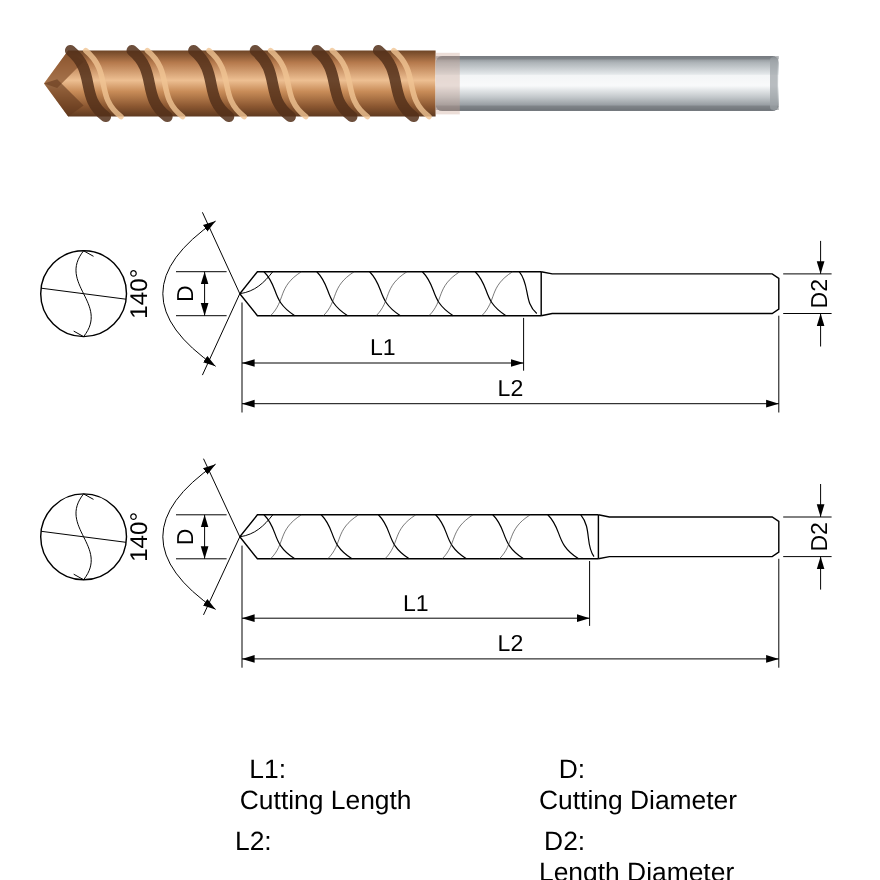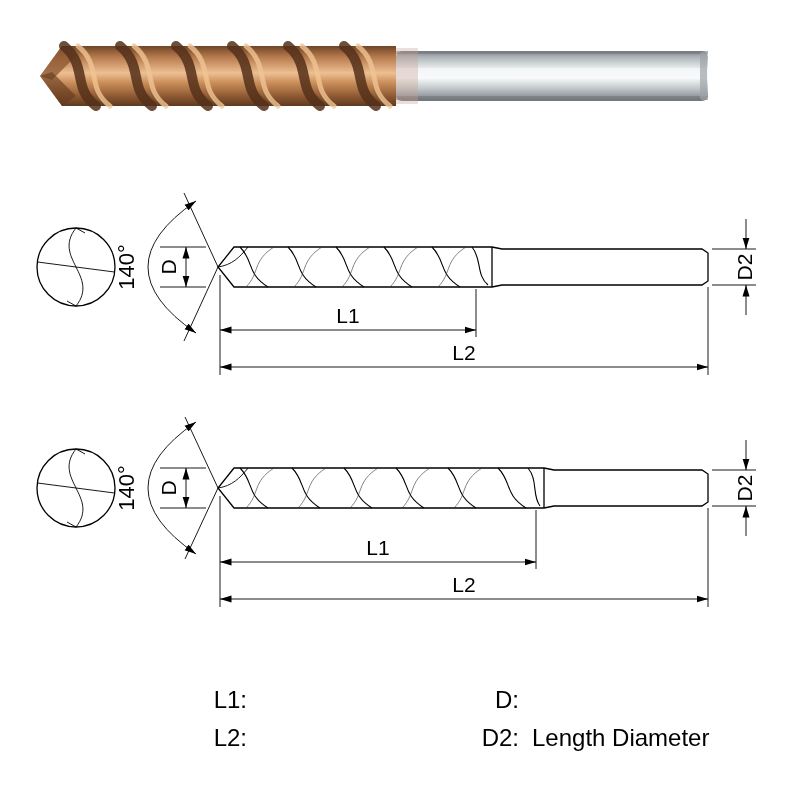--- a/index.html
+++ b/index.html
@@ -13,21 +13,21 @@
   .angle-text{ font-size:22px; }
   .outline { fill:none; stroke:#000; stroke-width:1.3; }
   .thin    { fill:none; stroke:#000; stroke-width:0.9; }
   .flute   { fill:none; stroke:#000; stroke-width:1.1; }
   .flute2  { fill:none; stroke:#333; stroke-width:0.6; }
   .legend {
     position:absolute; left:205px; top:686px;
     display:grid; grid-template-columns:272px auto; row-gap:10px;
     font-size:24px; color:#000;
   }
-  .legend-item  { display:flex; align-items:baseline; }
+  .legend-item  { display:flex; align-items:baseline;flex-direction:column; }
   .legend-key   { min-width:42px; text-align:right; }
   .legend-value { margin-left:13px; white-space:nowrap; }
 </style>
 </head>
 <body>
 
 <div class="page">
 
   <svg class="photo-svg" width="800" height="165" viewBox="0 0 800 165">
     <defs>
@@ -224,23 +224,25 @@
     <g>
       <path class="thin" d="M 708 93 V 192"></path>
       <path class="thin" d="M 220 184 L 708 184" marker-start="url(#ah2)" marker-end="url(#ah2)"></path>
       <text class="dim-text" x="464" y="177" text-anchor="middle">L2</text>
     </g>
   </svg>
 
   <div class="legend">
     <div class="legend-item">
       <span class="legend-key">L1:</span>
+      <span class="legend-value">Cutting Length</span>
     </div>
     <div class="legend-item">
       <span class="legend-key">D:</span>
+      <span class="legend-value">Cutting Diameter</span>
     </div>
     <div class="legend-item">
       <span class="legend-key">L2:</span>
     </div>
     <div class="legend-item">
       <span class="legend-key">D2:</span>
       <span class="legend-value">Length Diameter</span>
     </div>
   </div>
 

